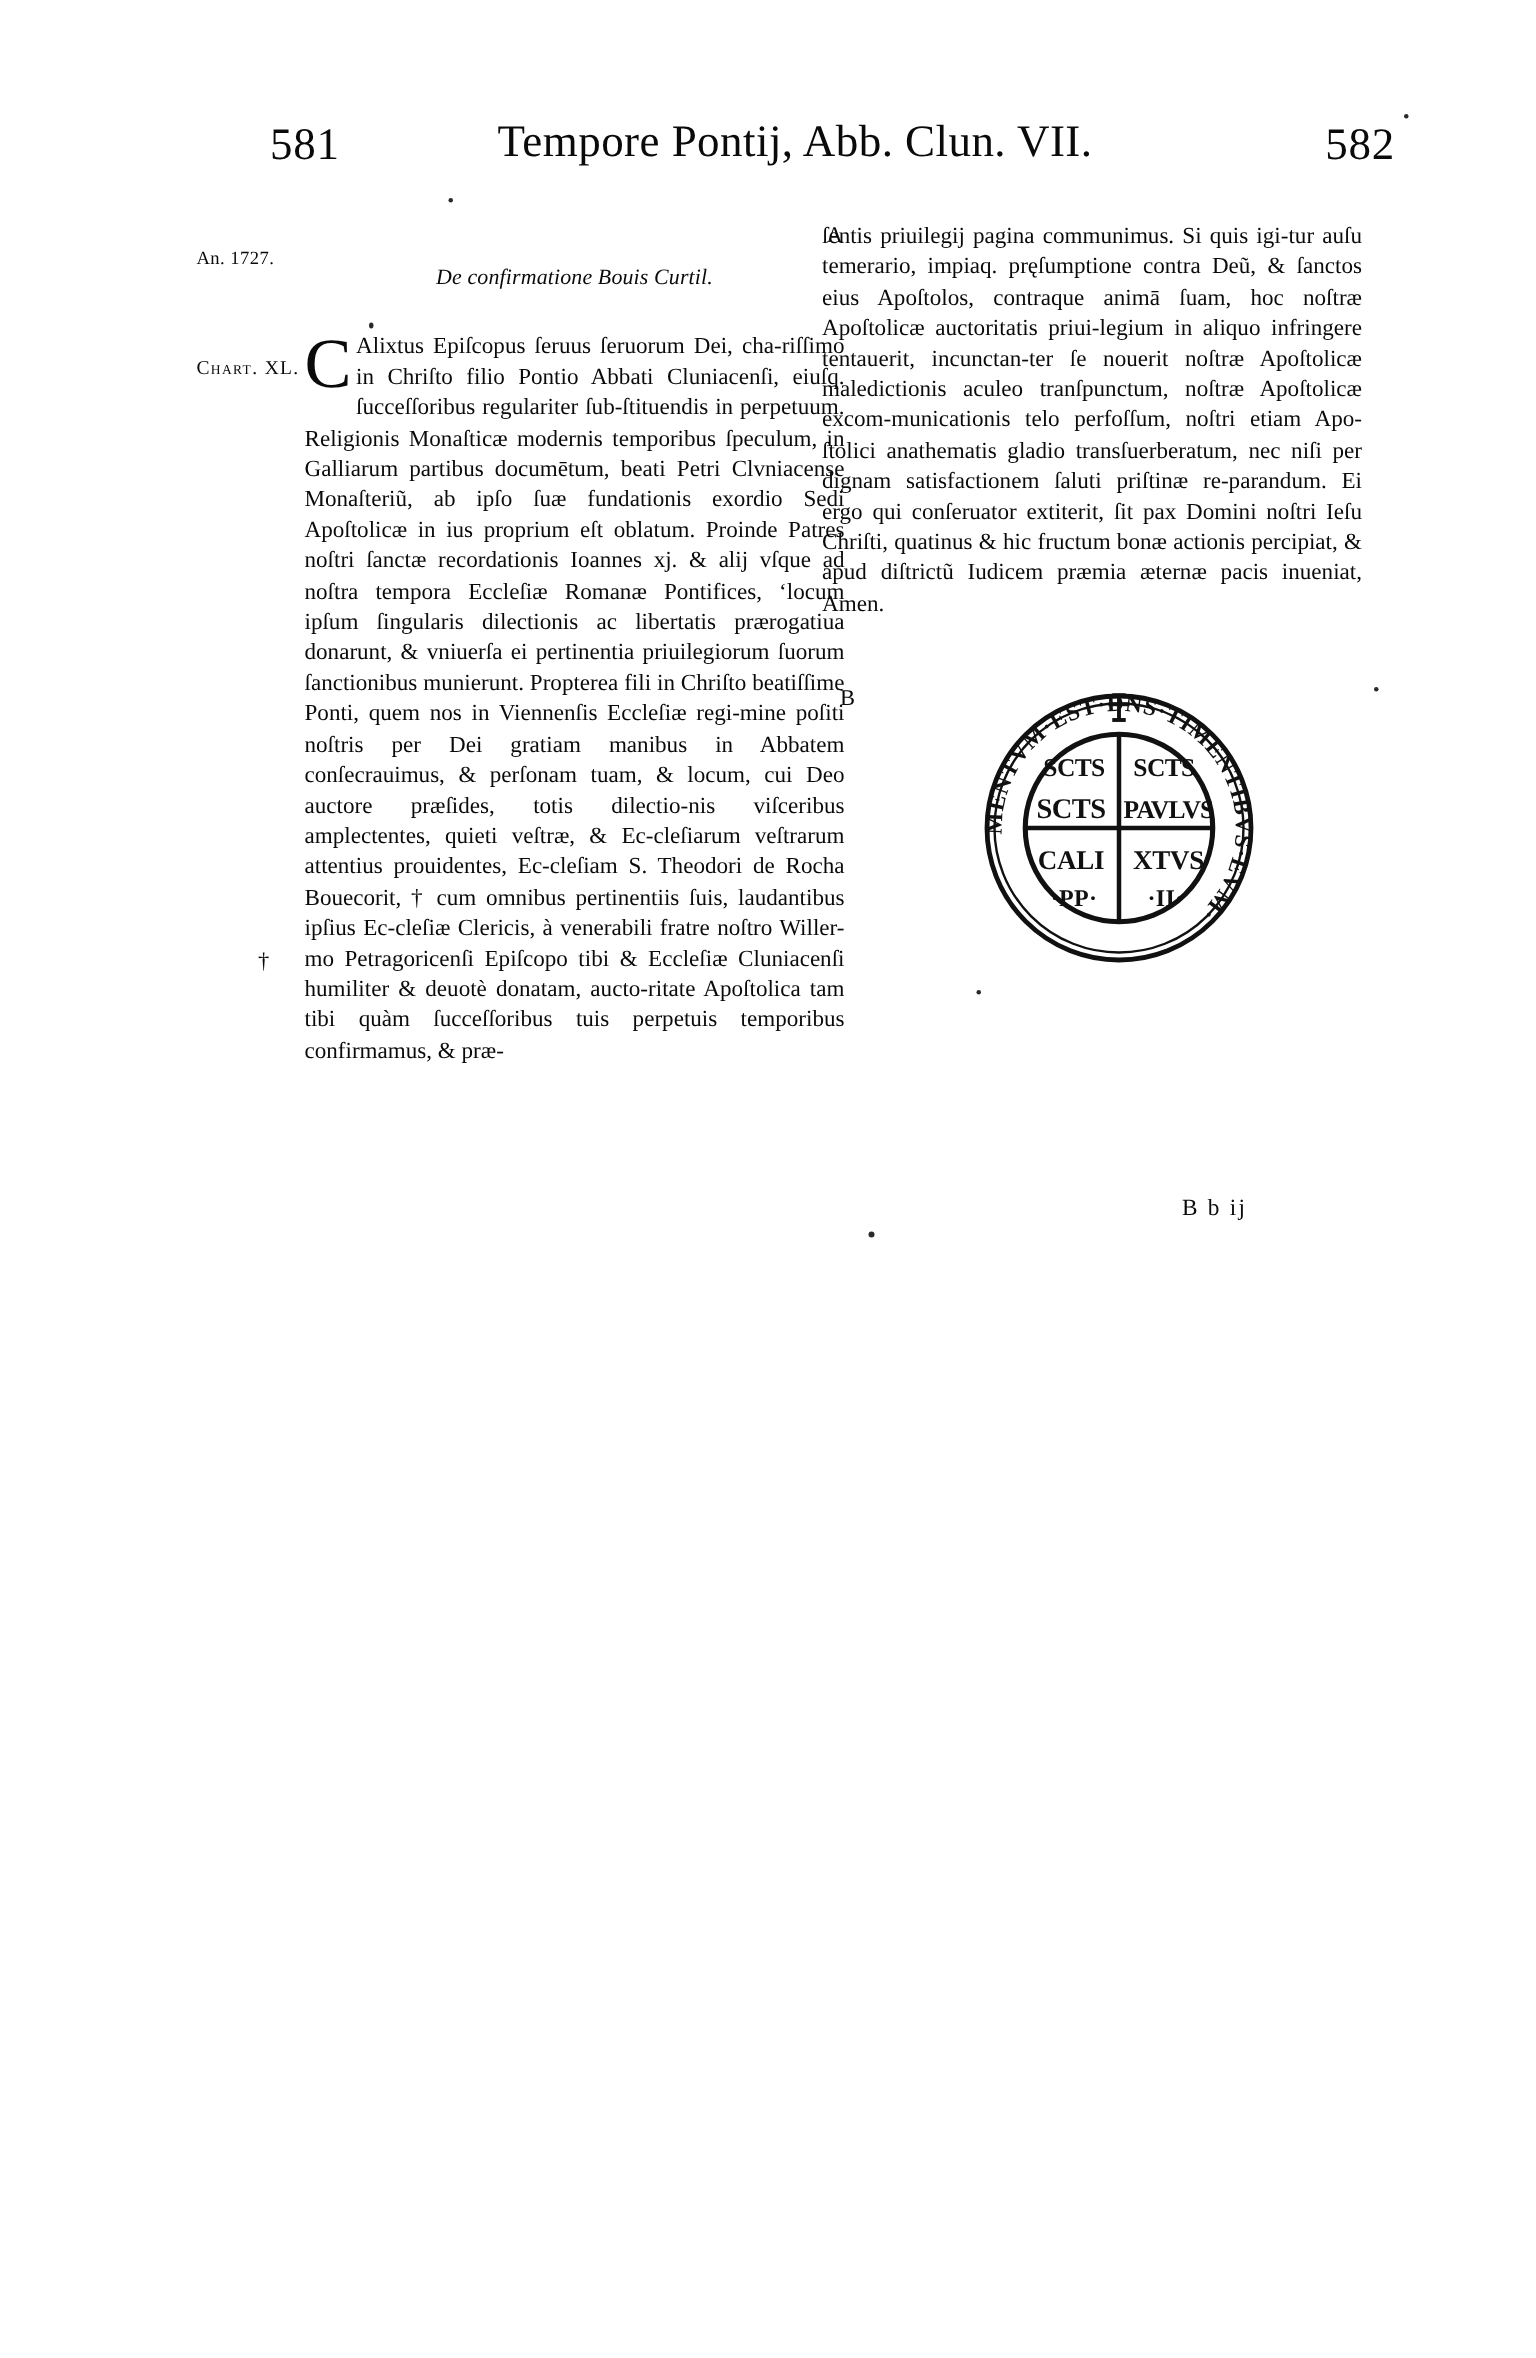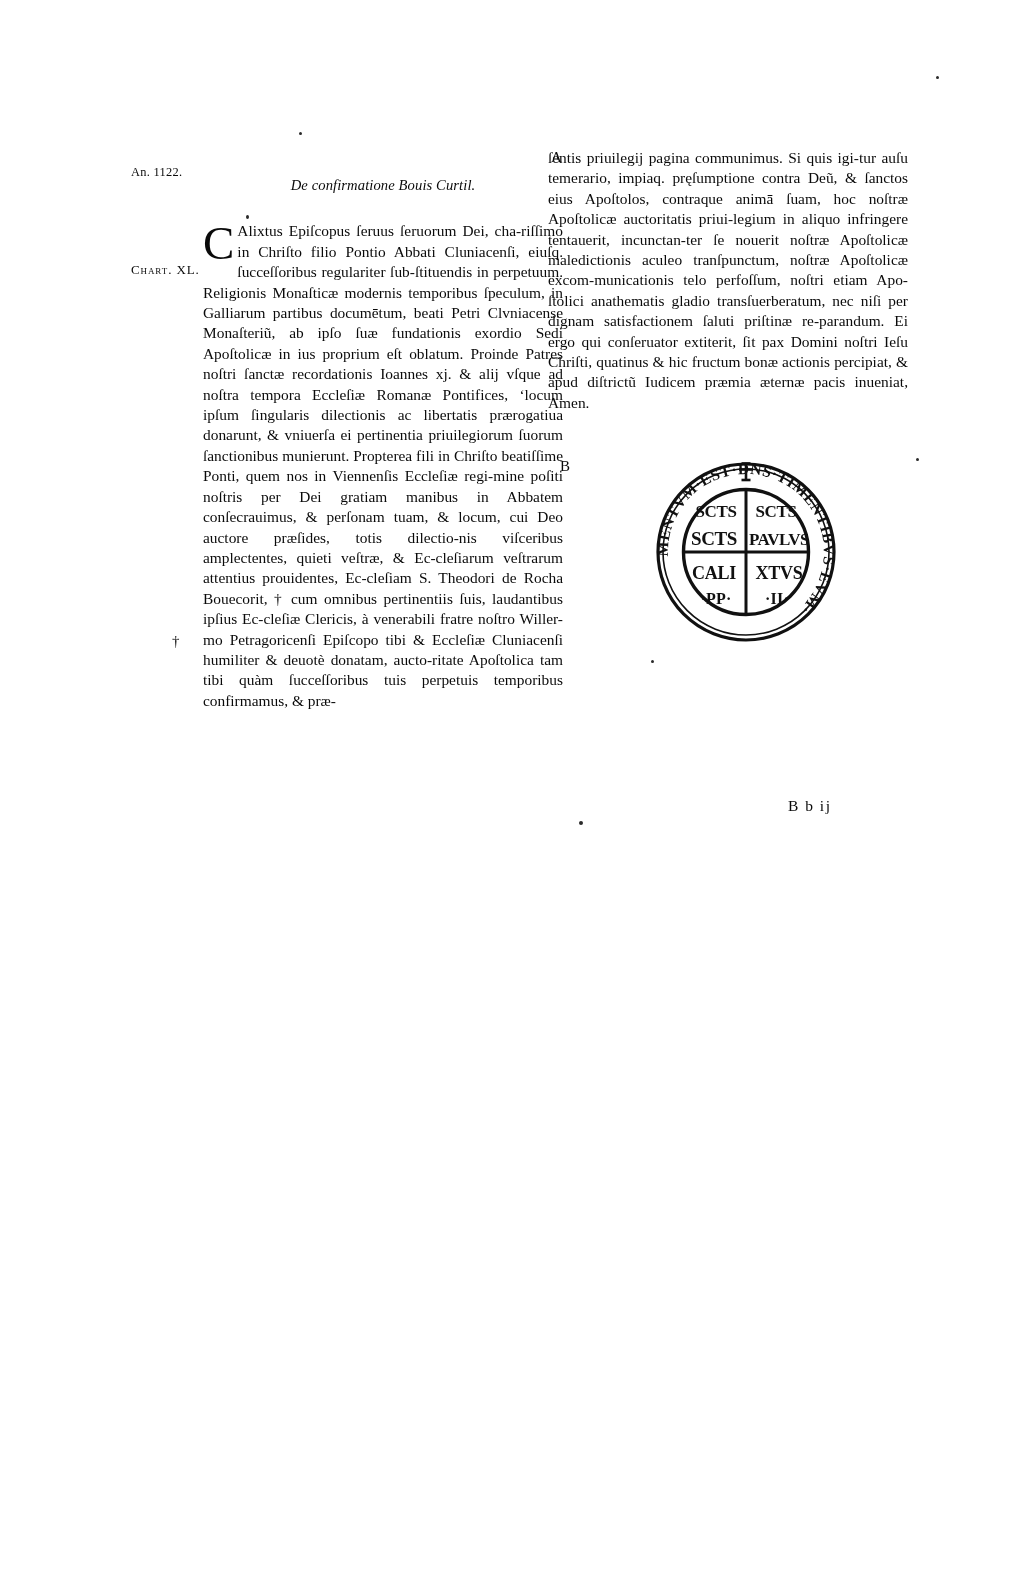--- a/index.html
+++ b/index.html
@@ -101,21 +101,21 @@
   }
 
   
   .marginal {
     position: absolute;
     font-size: 12.4px;
     line-height: 15px;
     letter-spacing: 0.3px;
   }
   .marg-year  { left: 131px; top: 165px; }
-  .marg-chart { left: 131px; top: 262px; font-variant: small-caps; letter-spacing: 0.9px; font-size: 13px; }
+  .marg-chart { left: 131px; top: 237px; font-variant: small-caps; letter-spacing: 0.9px; font-size: 13px; }
   .marg-dagger{ left: 172px; top: 634px; font-size: 15px; }
   .marg-A     { left: 551px; top: 150px; font-size: 15px; }
   .marg-B     { left: 560px; top: 459px; font-size: 15px; }
 
   
   .seal-wrap {
     position: absolute;
     left: 646px;
     top: 452px;
     width: 200px;
@@ -138,22 +138,27 @@
     position: absolute;
     background: #2a2a2a;
     border-radius: 50%;
   }
 </style>
 </head>
 <body>
 
 <div class="page">
 
-
-  <div class="marginal marg-year">An. 1122.</div>
+  <div class="running-head">
+    <div class="folio-num folio-left">581</div>
+    <div class="head-title">Tempore Pontij, Abb. Clun. VII.</div>
+    <div class="folio-num folio-right">582</div>
+  </div>
+
+  <div class="marginal marg-year">An. 1727.</div>
   <div class="marginal marg-chart">Chart. XL.</div>
   <div class="marginal marg-dagger">†</div>
   <div class="marginal marg-A">A</div>
   <div class="marginal marg-B">B</div>
 
   <div class="col col-left">
     <div class="doc-subtitle">De confirmatione Bouis Curtil.</div>
 
     <div class="body-open">
       <span class="dropcap">C</span><span>Alixtus Epiſcopus ſeruus ſeruorum Dei, cha-riſſimo in Chriſto filio Pontio Abbati Cluniacenſi, eiuſq. ſucceſſoribus regulariter ſub-ſtituendis in perpetuum. Religionis Monaſticæ modernis temporibus ſpeculum, in Galliarum partibus documētum, beati Petri Clvniacense Monaſteriũ, ab ipſo ſuæ fundationis exordio Sedi Apoſtolicæ in ius proprium eſt oblatum. Proinde Patres noſtri ſanctæ recordationis Ioannes xj. &amp; alij vſque ad noſtra tempora Eccleſiæ Romanæ Pontifices, ‘locum ipſum ſingularis dilectionis ac libertatis prærogatiua donarunt, &amp; vniuerſa ei pertinentia priuilegiorum ſuorum ſanctionibus munierunt. Propterea fili in Chriſto beatiſſime Ponti, quem nos in Viennenſis Eccleſiæ regi-mine poſiti noſtris per Dei gratiam manibus in Abbatem conſecrauimus, &amp; perſonam tuam, &amp; locum, cui Deo auctore præſides, totis dilectio-nis viſceribus amplectentes, quieti veſtræ, &amp; Ec-cleſiarum veſtrarum attentius prouidentes, Ec-cleſiam S. Theodori de Rocha Bouecorit, † cum omnibus pertinentiis ſuis, laudantibus ipſius Ec-cleſiæ Clericis, à venerabili fratre noſtro Willer-mo Petragoricenſi Epiſcopo tibi &amp; Eccleſiæ Cluniacenſi humiliter &amp; deuotè donatam, aucto-ritate Apoſtolica tam tibi quàm ſucceſſoribus tuis perpetuis temporibus confirmamus, &amp; præ-</span>

